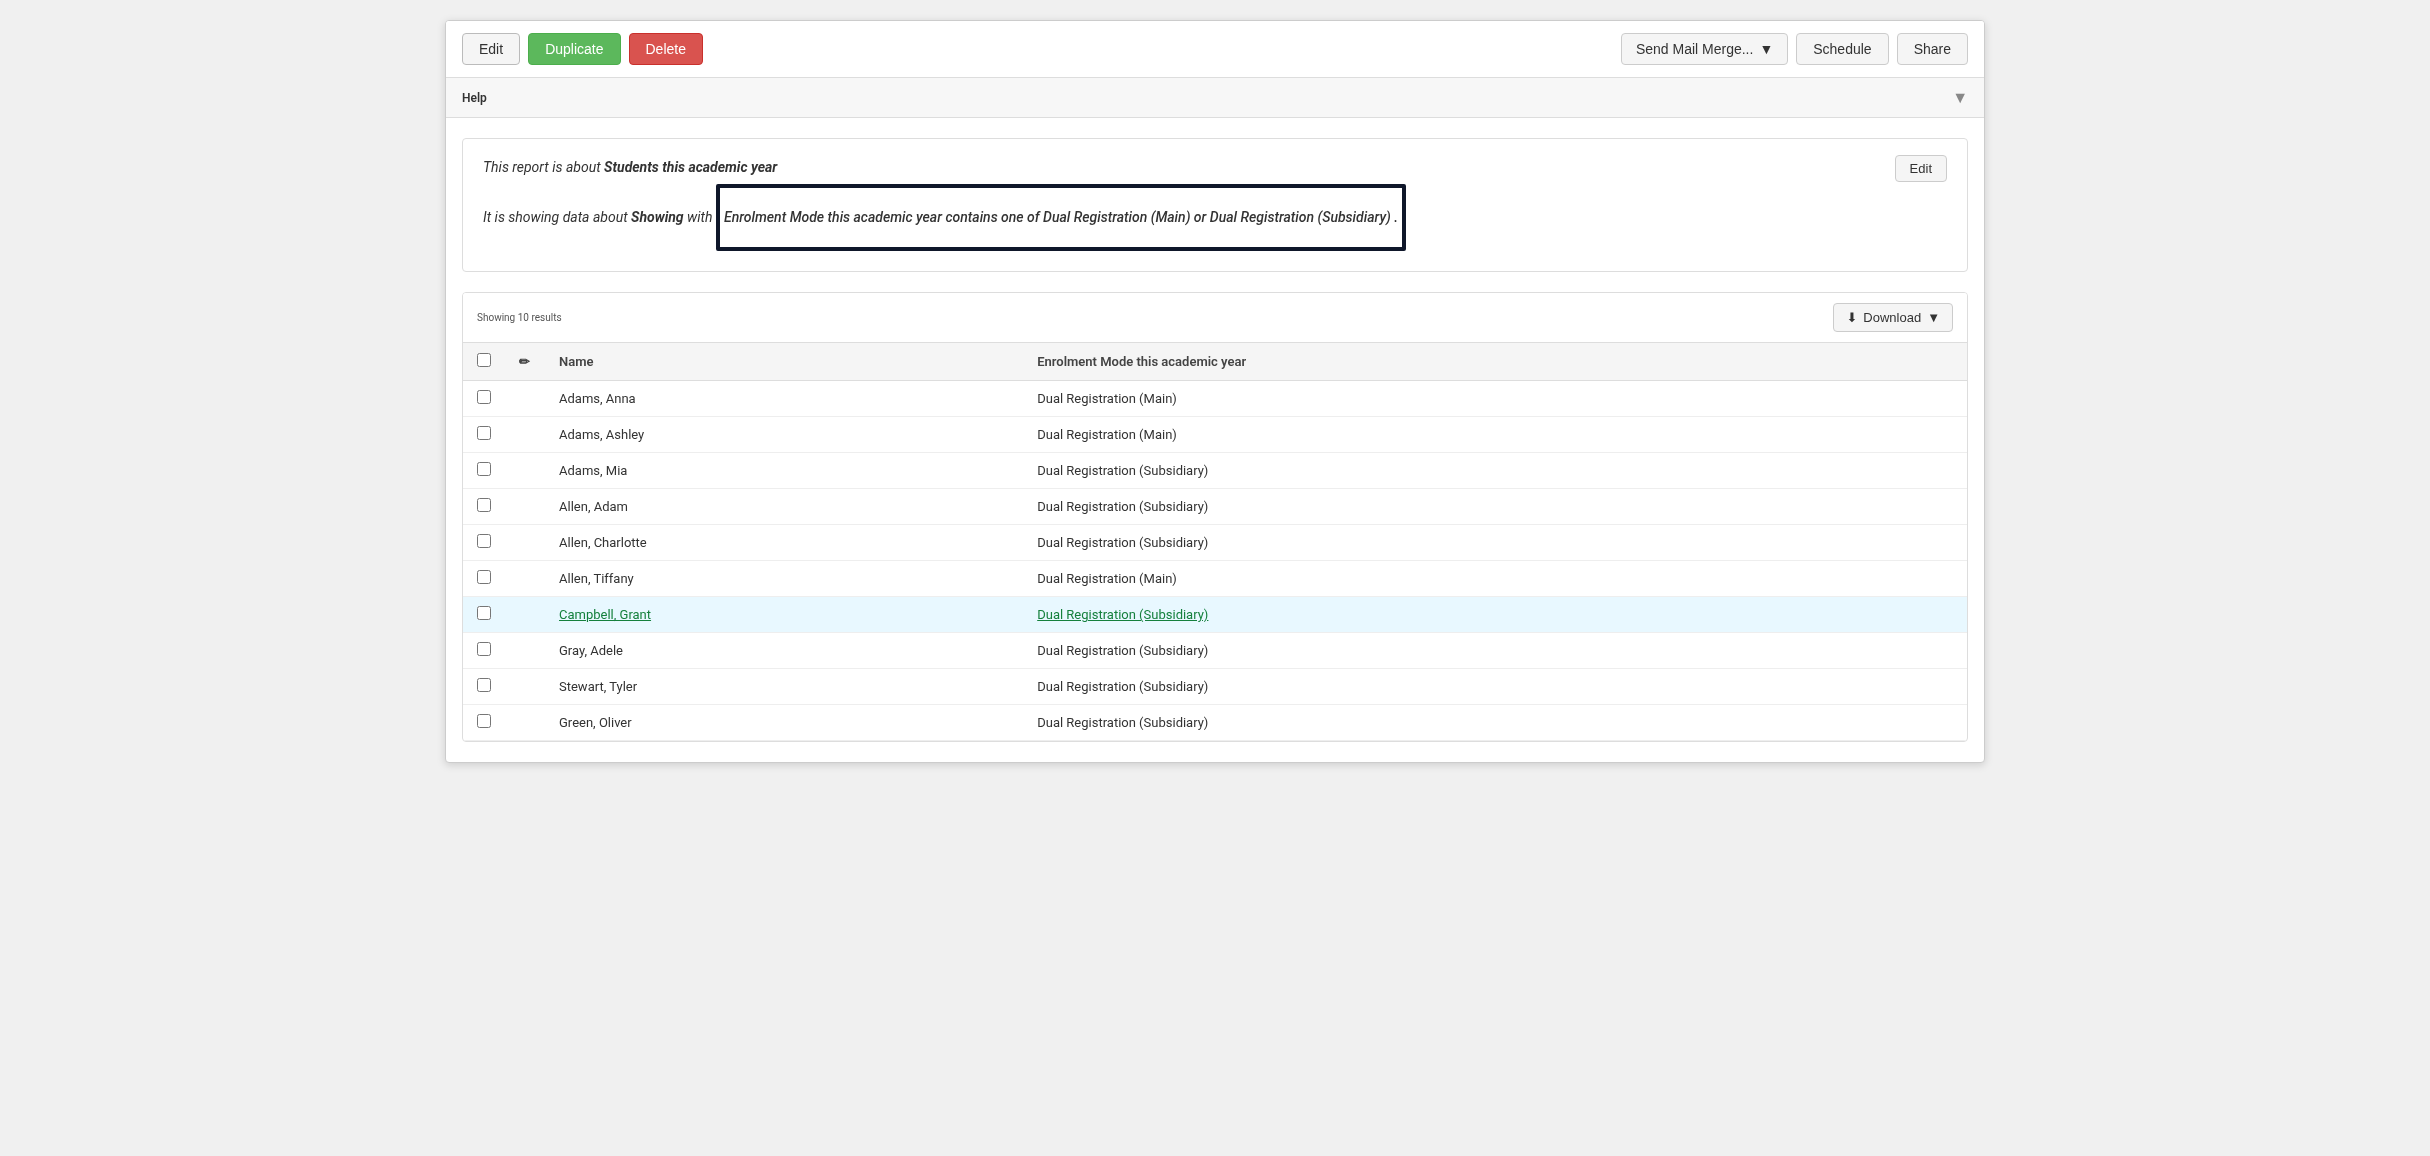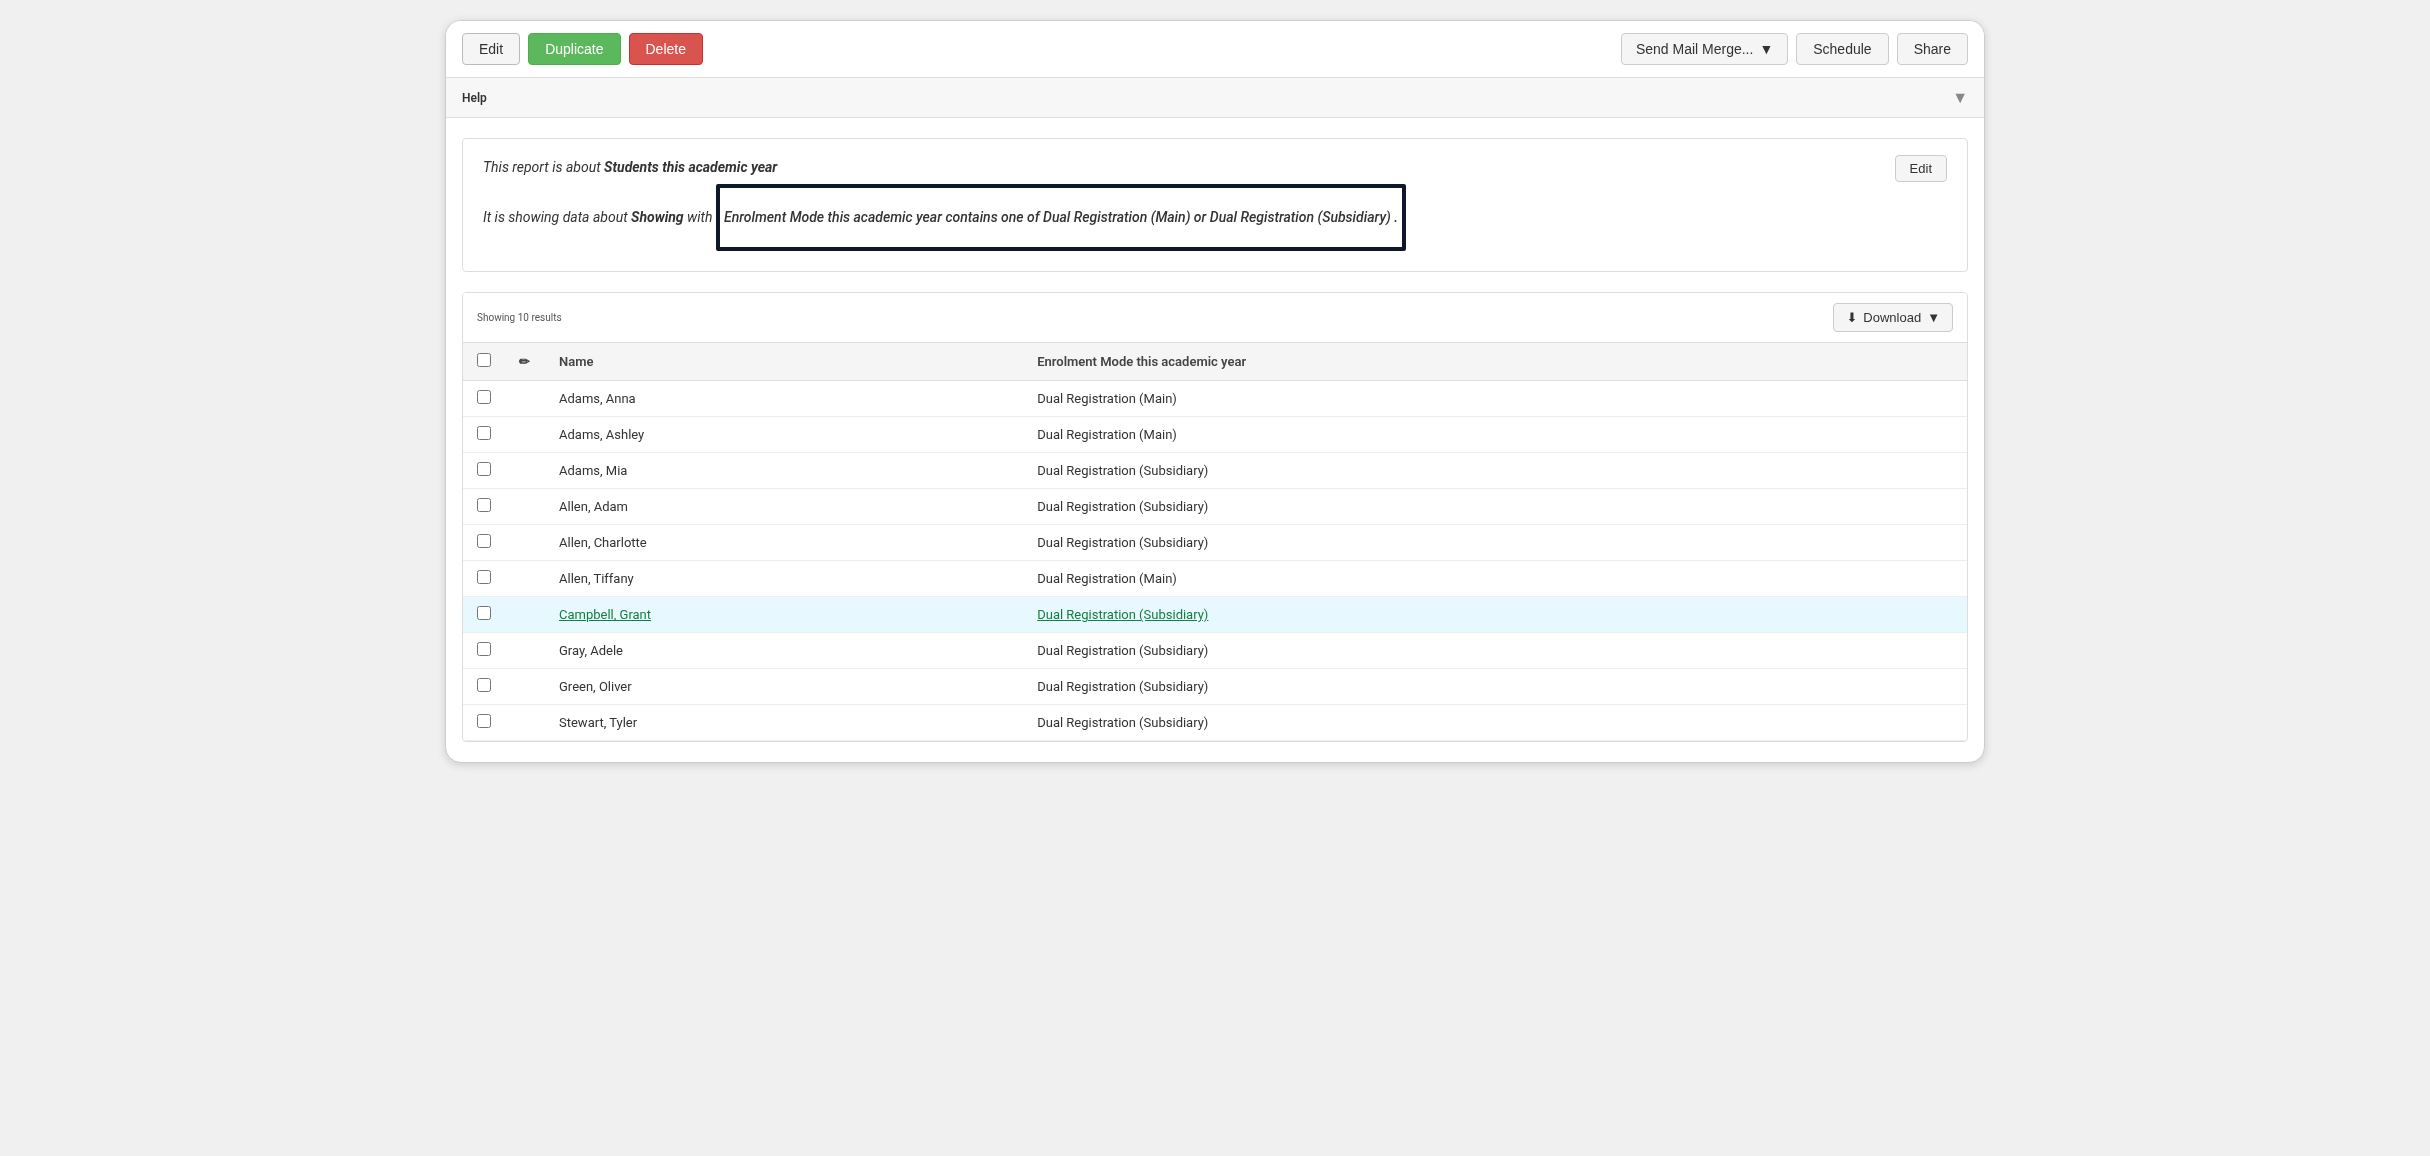--- a/index.html
+++ b/index.html
@@ -8,21 +8,21 @@
       font-size: 14px;
       background: #f0f0f0;
       color: #333;
       min-height: 100vh;
       padding: 20px;
     }
 
     .page-wrapper {
       background: #fff;
       border: 1px solid #ccc;
-      border-radius: 16px;
+      border-radius: 4px;
       max-width: 1540px;
       margin: 0 auto;
       overflow: hidden;
       box-shadow: 0 2px 8px rgba(0,0,0,0.15);
     }
 
     
     .toolbar {
       display: flex;
       align-items: center;
@@ -329,26 +329,26 @@
           </tr>
           <tr>
             <td><input type="checkbox" style=""></td>
             <td></td>
             <td>Gray, Adele</td>
             <td>Dual Registration (Subsidiary)</td>
           </tr>
           <tr>
             <td><input type="checkbox" style=""></td>
             <td></td>
+            <td>Stewart, Tyler</td>
+            <td>Dual Registration (Subsidiary)</td>
+          </tr>
+          <tr>
+            <td><input type="checkbox" style=""></td>
+            <td></td>
             <td>Green, Oliver</td>
-            <td>Dual Registration (Subsidiary)</td>
-          </tr>
-          <tr>
-            <td><input type="checkbox" style=""></td>
-            <td></td>
-            <td>Stewart, Tyler</td>
             <td>Dual Registration (Subsidiary)</td>
           </tr>
         </tbody>
     </table>
   </div>
 
 </div>
 
 </body></html>

